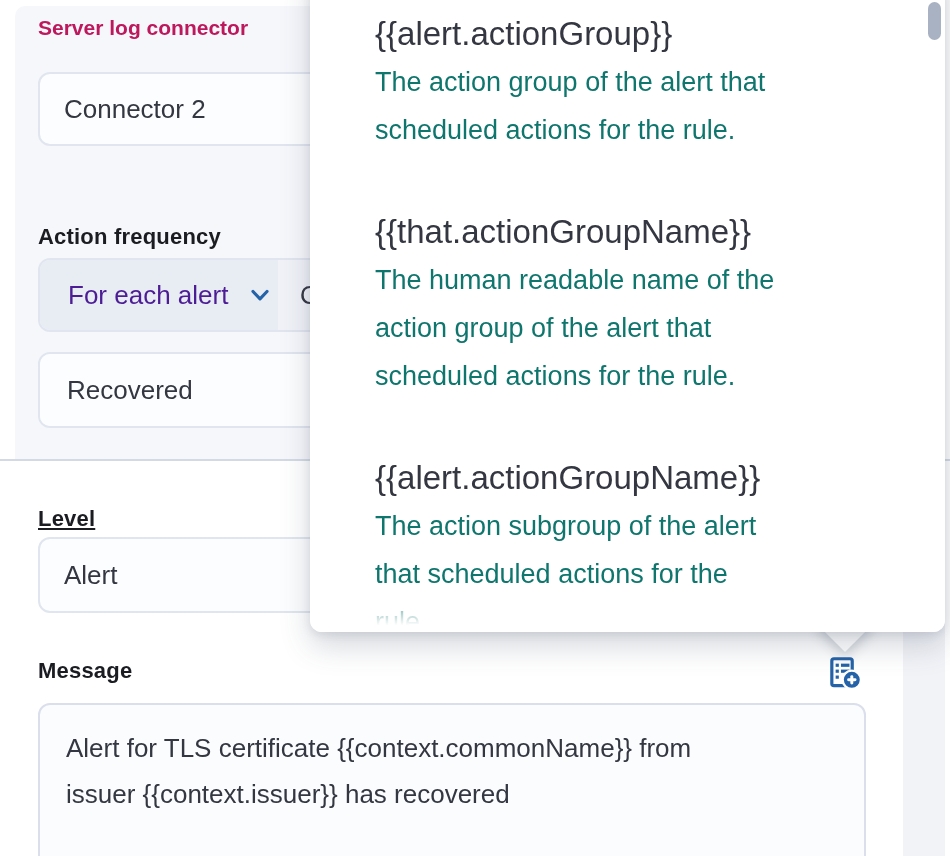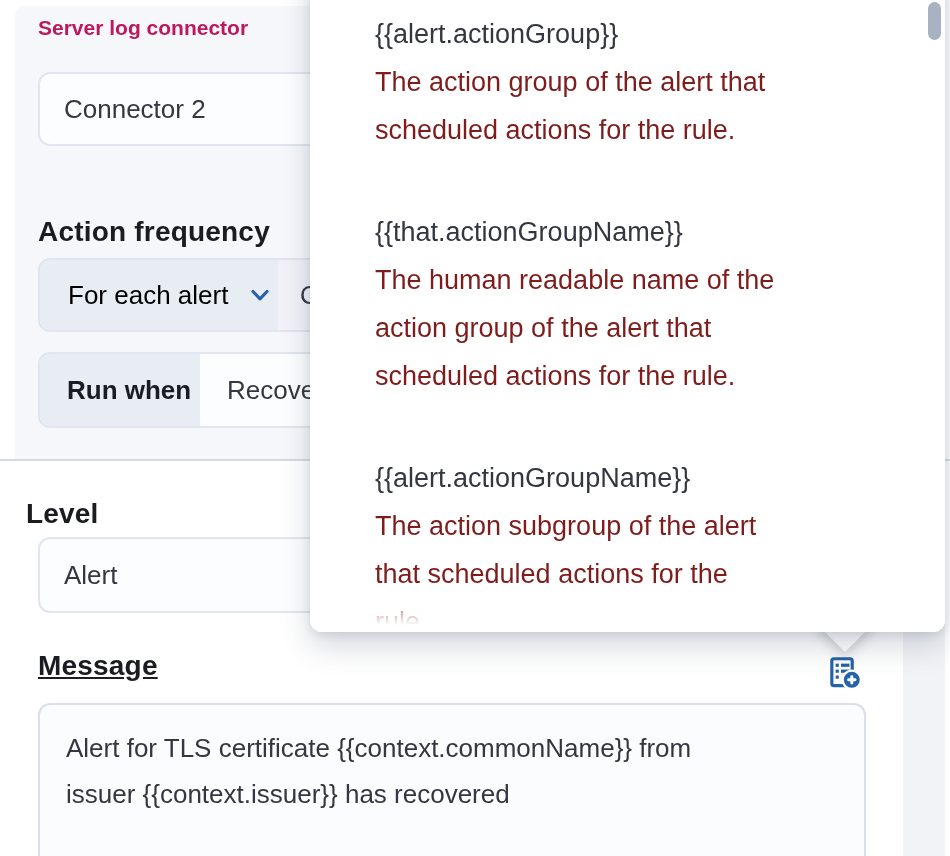--- a/index.html
+++ b/index.html
@@ -8,34 +8,34 @@
     position:relative; overflow:hidden; background:#ffffff;
     font-family:"Liberation Sans", sans-serif; color:#343741;
   }
   
   .gutter-strip { position:absolute; left:903px; top:0; width:42px; height:856px; background:#f2f3f7; z-index:1; }
   
   .panel { position:absolute; left:15px; top:6px; width:888px; height:454px; background:#f6f7fb; border-radius:10px 10px 0 0; z-index:2; }
   .divider { position:absolute; left:0; top:459px; width:950px; height:2px; background:#d3dae6; z-index:2; }
 
   .abs { position:absolute; z-index:3; }
-  .label { font-weight:bold; font-size:28px; color:#1a1c21; letter-spacing:.2px; }
+  .label { font-weight:bold; font-size:22px; color:#1a1c21; letter-spacing:.2px;margin-top:8px; }
   .title { font-weight:bold; font-size:21px; color:#be185d; }
 
   .field {
     background:#fcfdfe; border:2px solid #e0e5ef; border-radius:12px;
     display:flex; align-items:center; font-size:26px; color:#343741;
     padding:0 24px; cursor:pointer;
   }
   .group { display:flex; align-items:stretch; border:2px solid #e0e5ef; border-radius:12px; overflow:hidden; }
   .seg-prepend { background:#e8ecf3; display:flex; align-items:center; }
   .seg-light  { background:#f0f2f7; display:flex; align-items:center; }
   .seg-white  { background:#fcfdfe; display:flex; align-items:center; }
 
-  .blue-text { color:#000000; }
+  .blue-text { color:#4c1d95; }
   .bold-dark { font-weight:bold; color:#1a1c21; }
 
   textarea.message {
     position:absolute; left:38px; top:703px; width:828px; height:200px; z-index:3;
     background:#fbfcfe; border:2px solid #dbdfec; border-radius:12px;
     padding:20px 26px; font-family:"Liberation Sans", sans-serif;
     font-size:26px; line-height:46px; color:#343741; resize:none; outline:none; overflow:hidden;
   }
 
   .icon-btn { position:absolute; left:826px; top:654px; width:38px; height:38px; z-index:3;
@@ -46,22 +46,22 @@
     position:absolute; left:310px; top:-40px; width:635px; height:672px; z-index:10;
     background:#ffffff; border-radius:12px;
     box-shadow:0 14px 30px rgba(65,78,101,.22), 0 3px 8px rgba(65,78,101,.12);
     padding:50px 70px 0 65px; overflow:hidden;
   }
   .popover-fade { position:absolute; left:0; right:0; bottom:0; height:44px;
     background:linear-gradient(to top, #ffffff 15%, rgba(255,255,255,0)); pointer-events:none; }
   .arrow { position:absolute; left:823px; top:599px; width:44px; height:44px; background:#ffffff;
     transform:rotate(45deg); z-index:9; box-shadow:6px 6px 12px -2px rgba(65,78,101,.25); }
   .var-item { margin-bottom:54px; cursor:pointer; }
-  .var-name { font-size:27px; line-height:48px; color:#343741; white-space:pre-line; }
-  .var-desc { font-size:27px; line-height:48px; color:#7f1d1d; white-space:pre-line; }
+  .var-name { font-size:33px; line-height:48px; color:#343741; white-space:pre-line; }
+  .var-desc { font-size:27px; line-height:48px; color:#0f766e; white-space:pre-line; }
   .scroll-thumb { position:absolute; left:928px; top:2px; width:13px; height:38px;
     border-radius:7px; background:#a9b2c2; z-index:12; cursor:pointer; }
 </style>
 </head>
 <body>
 
 <div class="gutter-strip"></div>
 <div class="panel"></div>
 <div class="divider"></div>
 
@@ -81,35 +81,32 @@
         <polyline points="4,6 8,10.2 12,6" fill="none" stroke="#2563a8" stroke-width="1.8" stroke-linecap="round" stroke-linejoin="round"></polyline>
       </svg>
     </span>
   </div>
   <div class="seg-light" style="flex:1; padding-left:22px;">
     <span style="font-size:26px; color:#343741; white-space:nowrap;">On check intervals</span>
   </div>
 </div>
 
 <div class="abs group" style="left:38px; top:352px; width:828px; height:76px;">
-  <div class="seg-prepend" style="width:160px; padding-left:27px;">
-    <span class="bold-dark" style="font-size:26px;">Run when</span>
-  </div>
   <div class="seg-white" style="flex:1; padding-left:27px;">
     <span style="font-size:26px; color:#343741; white-space:nowrap;">Recovered</span>
   </div>
 </div>
 
-<div class="abs label" style="left:26px; top:498px;">Level</div>
+<div class="abs label" style="left:38px; top:498px;text-decoration:underline;">Level</div>
 
 <div class="abs field" style="left:38px; top:537px; width:828px; height:76px;">
   <span>Alert</span>
 </div>
 
-<div class="abs label" style="left:38px; top:650px;text-decoration:underline;">Message</div>
+<div class="abs label" style="left:38px; top:650px;">Message</div>
 
 <button class="icon-btn">
   <span style="display:flex;">
     <svg width="34" height="34" viewBox="0 0 16 16">
       <rect x="1.8" y="1.3" width="9.6" height="12.6" rx="1" fill="none" stroke="#2563a8" stroke-width="1.5"></rect>
       <rect x="3.6" y="3.6" width="1.5" height="1.5" fill="#2563a8"></rect>
       <rect x="6.1" y="3.6" width="4" height="1.5" fill="#2563a8"></rect>
       <rect x="3.6" y="6.4" width="1.5" height="1.5" fill="#2563a8"></rect>
       <rect x="6.1" y="6.4" width="4" height="1.5" fill="#2563a8"></rect>
       <rect x="3.6" y="9.2" width="1.5" height="1.5" fill="#2563a8"></rect>

